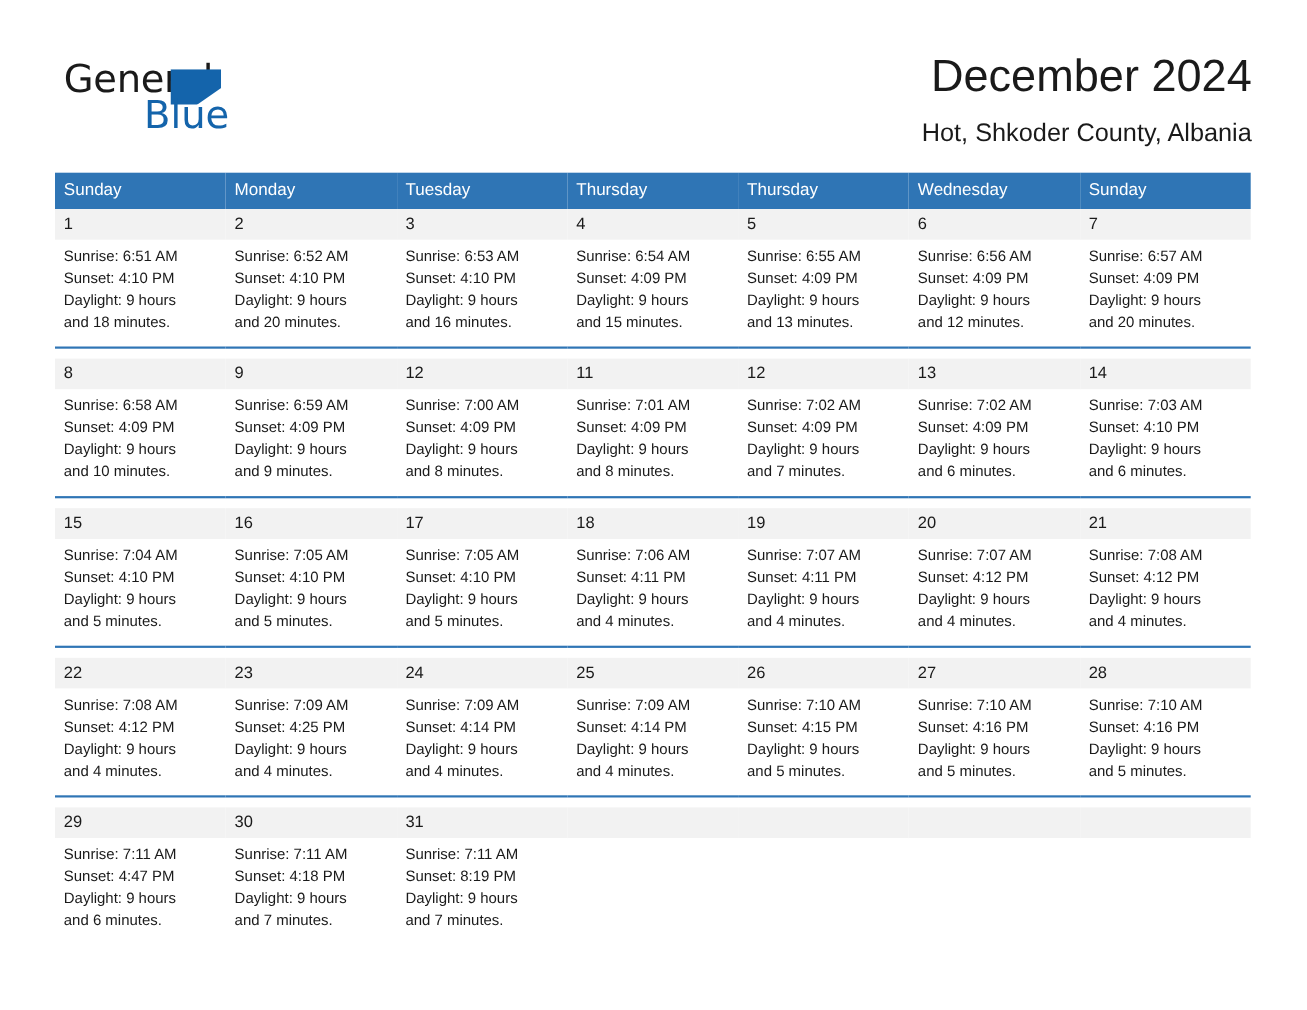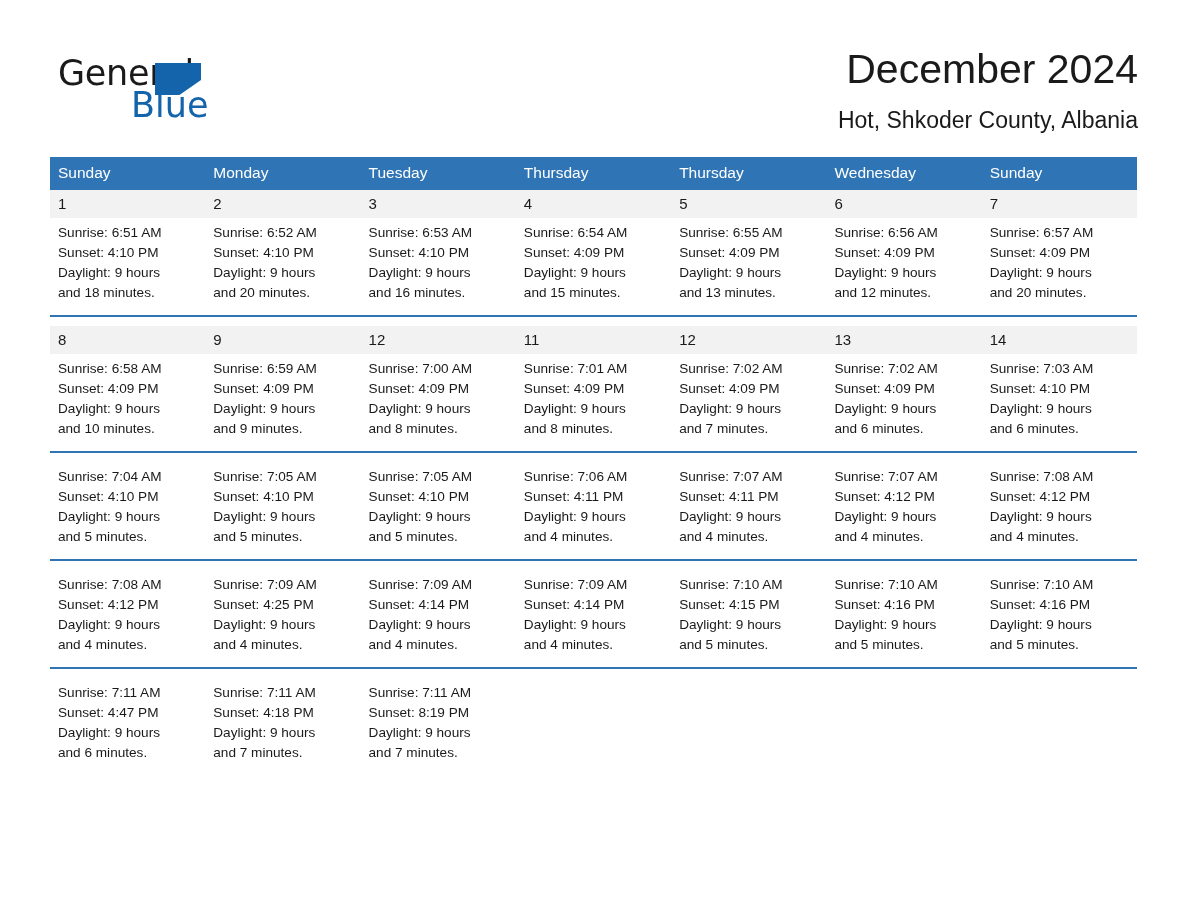--- a/index.html
+++ b/index.html
@@ -293,20 +293,29 @@
           <td class="">
             <span class="info-line">Sunrise: 7:03 AM</span>
             <span class="info-line">Sunset: 4:10 PM</span>
             <span class="info-line">Daylight: 9 hours</span>
             <span class="info-line">and 6 minutes.</span>
           </td>
         </tr>
         <tr class="week-sep">
           <td colspan="7"></td>
         </tr>
+        <tr class="daynum-row">
+          <td class="">15</td>
+          <td class="">16</td>
+          <td class="">17</td>
+          <td class="">18</td>
+          <td class="">19</td>
+          <td class="">20</td>
+          <td class="">21</td>
+        </tr>
         <tr class="info-row">
           <td class="">
             <span class="info-line">Sunrise: 7:04 AM</span>
             <span class="info-line">Sunset: 4:10 PM</span>
             <span class="info-line">Daylight: 9 hours</span>
             <span class="info-line">and 5 minutes.</span>
           </td>
           <td class="">
             <span class="info-line">Sunrise: 7:05 AM</span>
             <span class="info-line">Sunset: 4:10 PM</span>
@@ -340,20 +349,29 @@
           <td class="">
             <span class="info-line">Sunrise: 7:08 AM</span>
             <span class="info-line">Sunset: 4:12 PM</span>
             <span class="info-line">Daylight: 9 hours</span>
             <span class="info-line">and 4 minutes.</span>
           </td>
         </tr>
         <tr class="week-sep">
           <td colspan="7"></td>
         </tr>
+        <tr class="daynum-row">
+          <td class="">22</td>
+          <td class="">23</td>
+          <td class="">24</td>
+          <td class="">25</td>
+          <td class="">26</td>
+          <td class="">27</td>
+          <td class="">28</td>
+        </tr>
         <tr class="info-row">
           <td class="">
             <span class="info-line">Sunrise: 7:08 AM</span>
             <span class="info-line">Sunset: 4:12 PM</span>
             <span class="info-line">Daylight: 9 hours</span>
             <span class="info-line">and 4 minutes.</span>
           </td>
           <td class="">
             <span class="info-line">Sunrise: 7:09 AM</span>
             <span class="info-line">Sunset: 4:25 PM</span>
@@ -387,20 +405,29 @@
           <td class="">
             <span class="info-line">Sunrise: 7:10 AM</span>
             <span class="info-line">Sunset: 4:16 PM</span>
             <span class="info-line">Daylight: 9 hours</span>
             <span class="info-line">and 5 minutes.</span>
           </td>
         </tr>
         <tr class="week-sep">
           <td colspan="7"></td>
         </tr>
+        <tr class="daynum-row">
+          <td class="">29</td>
+          <td class="">30</td>
+          <td class="">31</td>
+          <td class="empty"></td>
+          <td class="empty"></td>
+          <td class="empty"></td>
+          <td class="empty"></td>
+        </tr>
         <tr class="info-row">
           <td class="">
             <span class="info-line">Sunrise: 7:11 AM</span>
             <span class="info-line">Sunset: 4:47 PM</span>
             <span class="info-line">Daylight: 9 hours</span>
             <span class="info-line">and 6 minutes.</span>
           </td>
           <td class="">
             <span class="info-line">Sunrise: 7:11 AM</span>
             <span class="info-line">Sunset: 4:18 PM</span>

